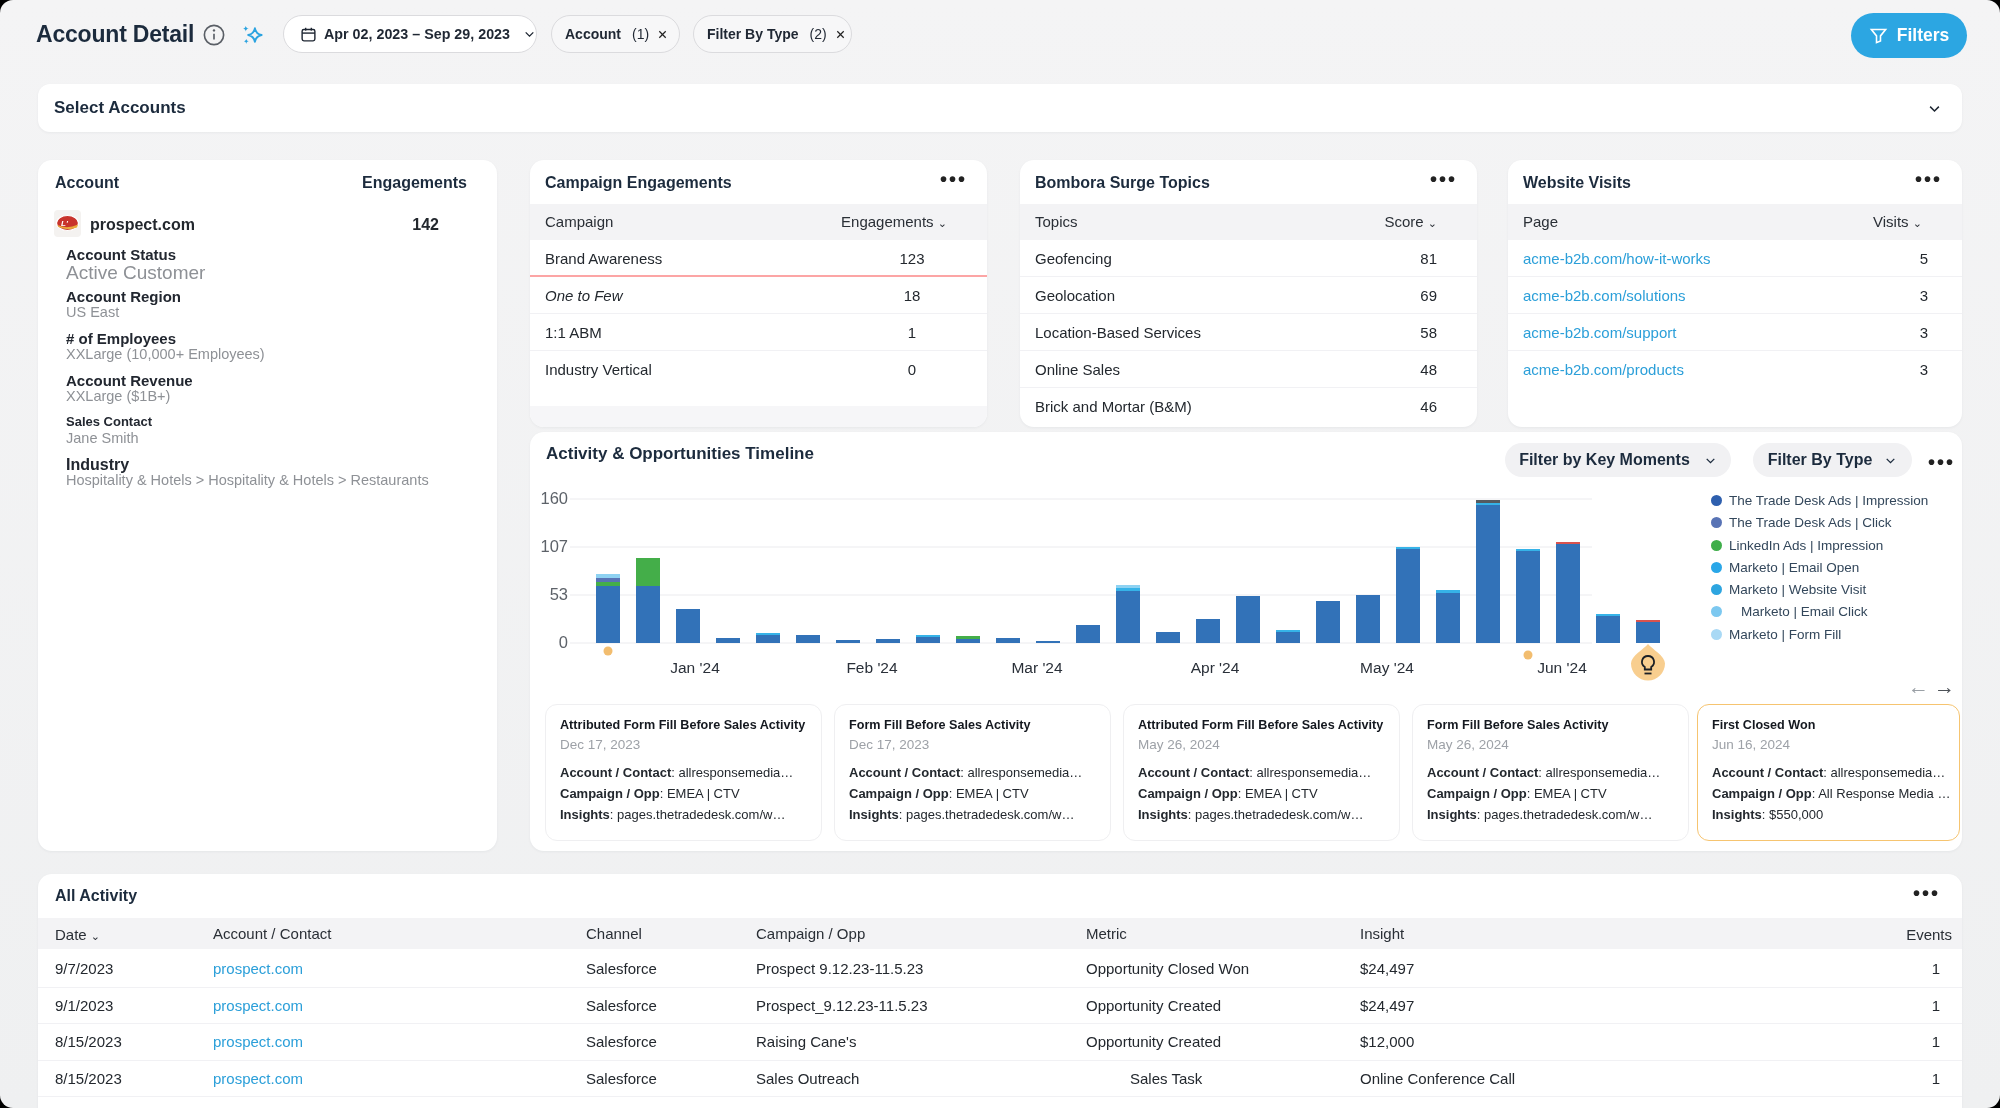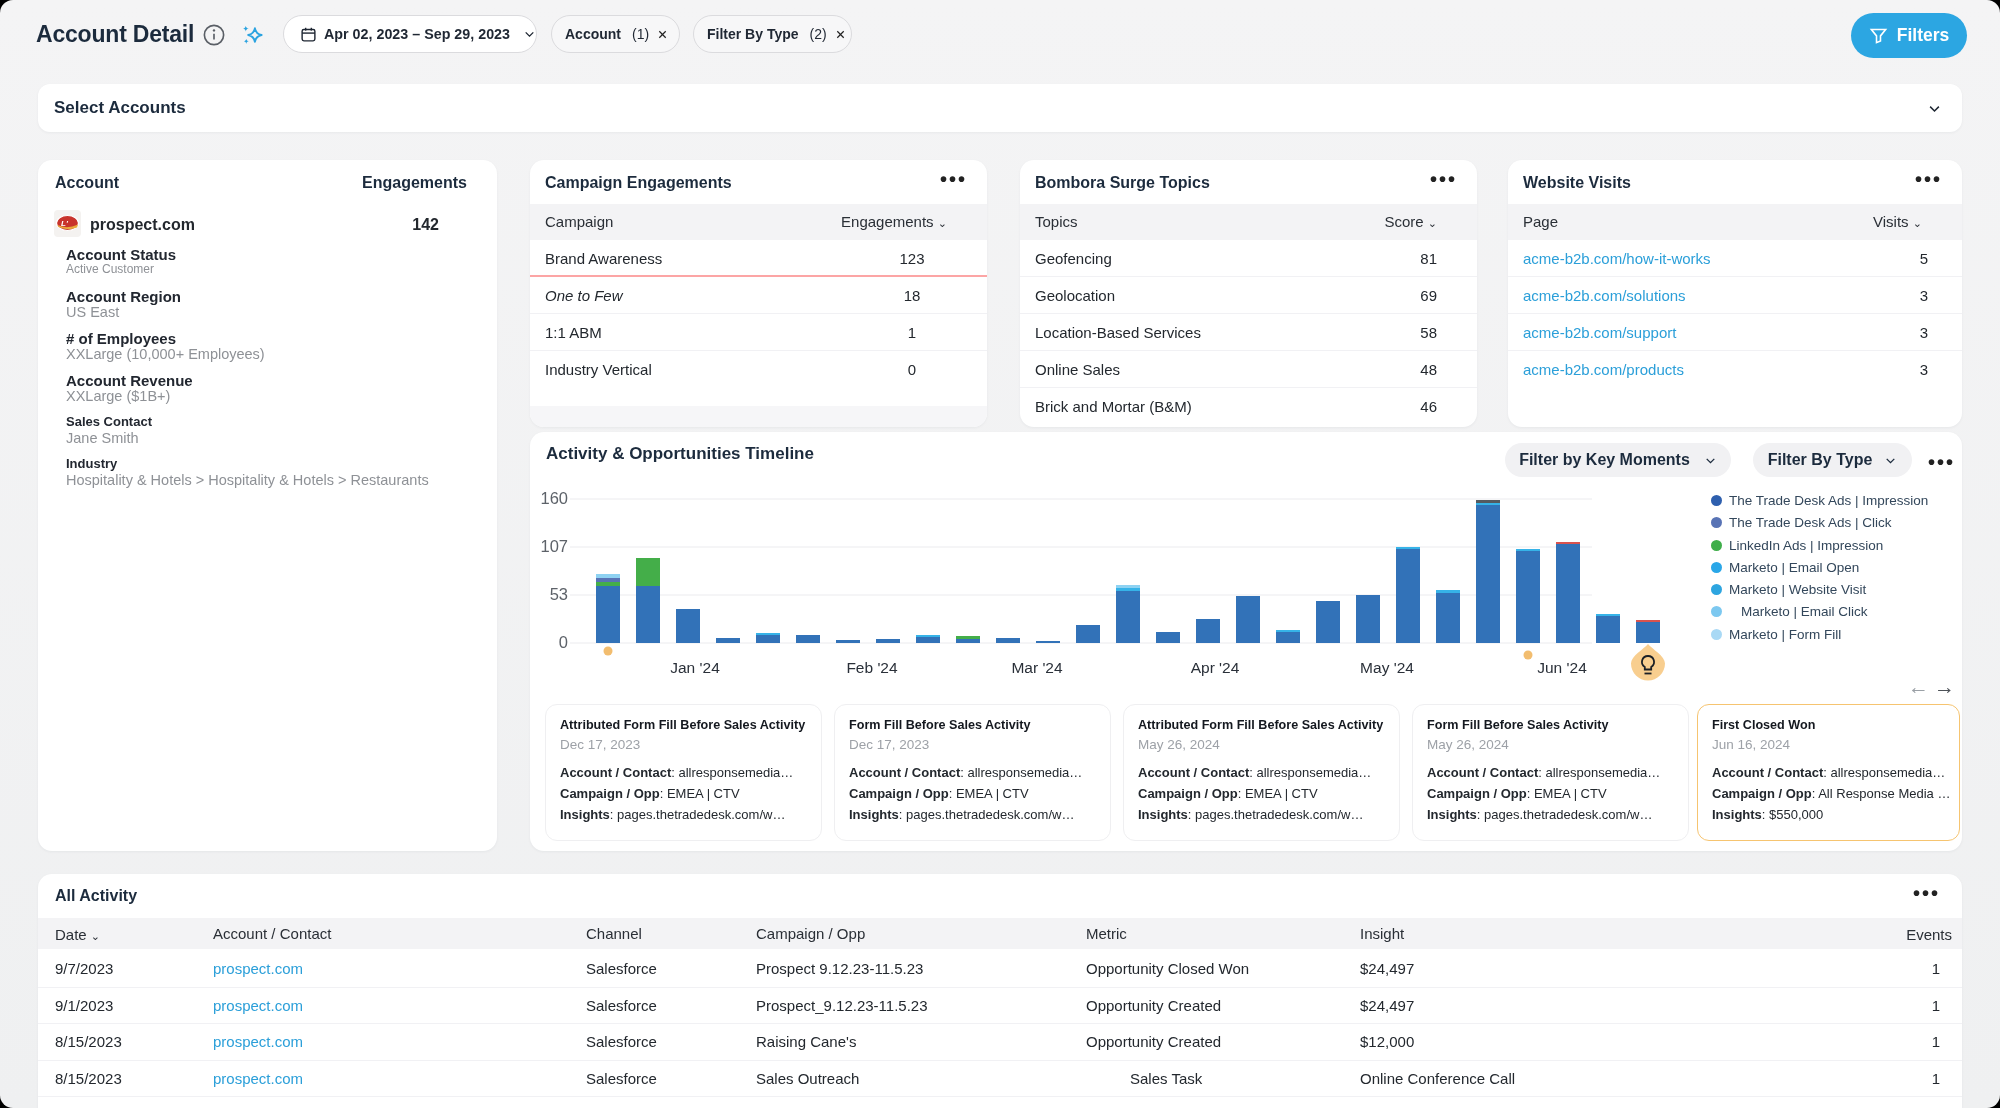--- a/index.html
+++ b/index.html
@@ -91,30 +91,30 @@
   <div class="abs" style="left:16px; top:50px; width:27px; height:27px; background:#f4f2f0; border-radius:4px;">
     <svg width="27" height="27" viewBox="0 0 27 27">
           <ellipse cx="13.5" cy="13" rx="11" ry="7.5" fill="#c8332c" stroke="#fff" stroke-width="1.2"></ellipse>
           <path d="M3.5 15 Q13 19.5 24 14.5 L23 17.5 Q13 21 4.5 17 Z" fill="#e9a93d"></path>
           <text x="7" y="16" font-size="8" fill="#fff" font-style="italic" font-weight="bold" font-family="Liberation Sans">L'</text>
         </svg>
   </div>
   <div class="abs b" style="left:52px; top:56px; font-size:16px; color:#23282e;">prospect.com</div>
   <div class="abs b" style="right:58px; top:56px; font-size:16px; color:#23282e;">142</div>
     <div class="abs b" style="left:28px; top:86px; font-size:15px; color:#222730;">Account Status</div>
-    <div class="abs gray" style="left:28px; top:102px; font-size:12px;text-align:center;">Active Customer</div>
+    <div class="abs gray" style="left:28px; top:102px; font-size:19px;text-align:center;">Active Customer</div>
     <div class="abs b" style="left:28px; top:128px; font-size:15px; color:#222730;">Account Region</div>
     <div class="abs gray" style="left:28px; top:144px; font-size:14.5px;">US East</div>
     <div class="abs b" style="left:28px; top:170px; font-size:15px; color:#222730;"># of Employees</div>
     <div class="abs gray" style="left:28px; top:186px; font-size:14.5px;">XXLarge (10,000+ Employees)</div>
     <div class="abs b" style="left:28px; top:212px; font-size:15px; color:#222730;">Account Revenue</div>
     <div class="abs gray" style="left:28px; top:228px; font-size:14.5px;">XXLarge ($1B+)</div>
     <div class="abs b" style="left:28px; top:254px; font-size:13px; color:#222730;">Sales Contact</div>
     <div class="abs gray" style="left:28px; top:270px; font-size:14.5px;">Jane Smith</div>
-    <div class="abs b" style="left:28px; top:296px; font-size:13px; color:#222730;">Industry</div>
+    <div class="abs b" style="left:28px; top:296px; font-size:16px; color:#222730;">Industry</div>
     <div class="abs gray" style="left:28px; top:312px; font-size:14.5px;">Hospitality &amp; Hotels &gt; Hospitality &amp; Hotels &gt; Restaurants</div>
 </div>
 
 <div class="card" style="left:530px; top:160px; width:457px; height:267px; overflow:hidden;">
   <div class="abs navy b" style="left:15px; top:14px; font-size:16px;">Campaign Engagements</div>
   <div class="abs dots3" style="right:20px; top:8px;">•••</div>
   <div class="hstrip" style="top:44px; height:36px;"></div>
   <div class="abs colhead" style="left:15px; top:53px;">Campaign</div>
   <div class="abs colhead" style="right:40px; top:53px;">Engagements <span style="font-size:11px;">⌄</span></div>
   <div class="abs" style="left:0; top:80px; right:0;">

